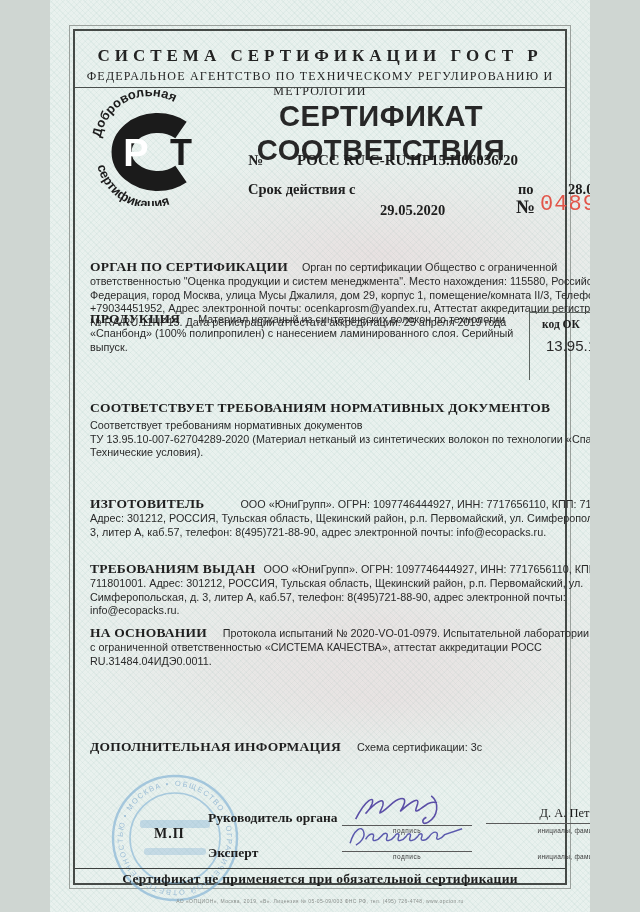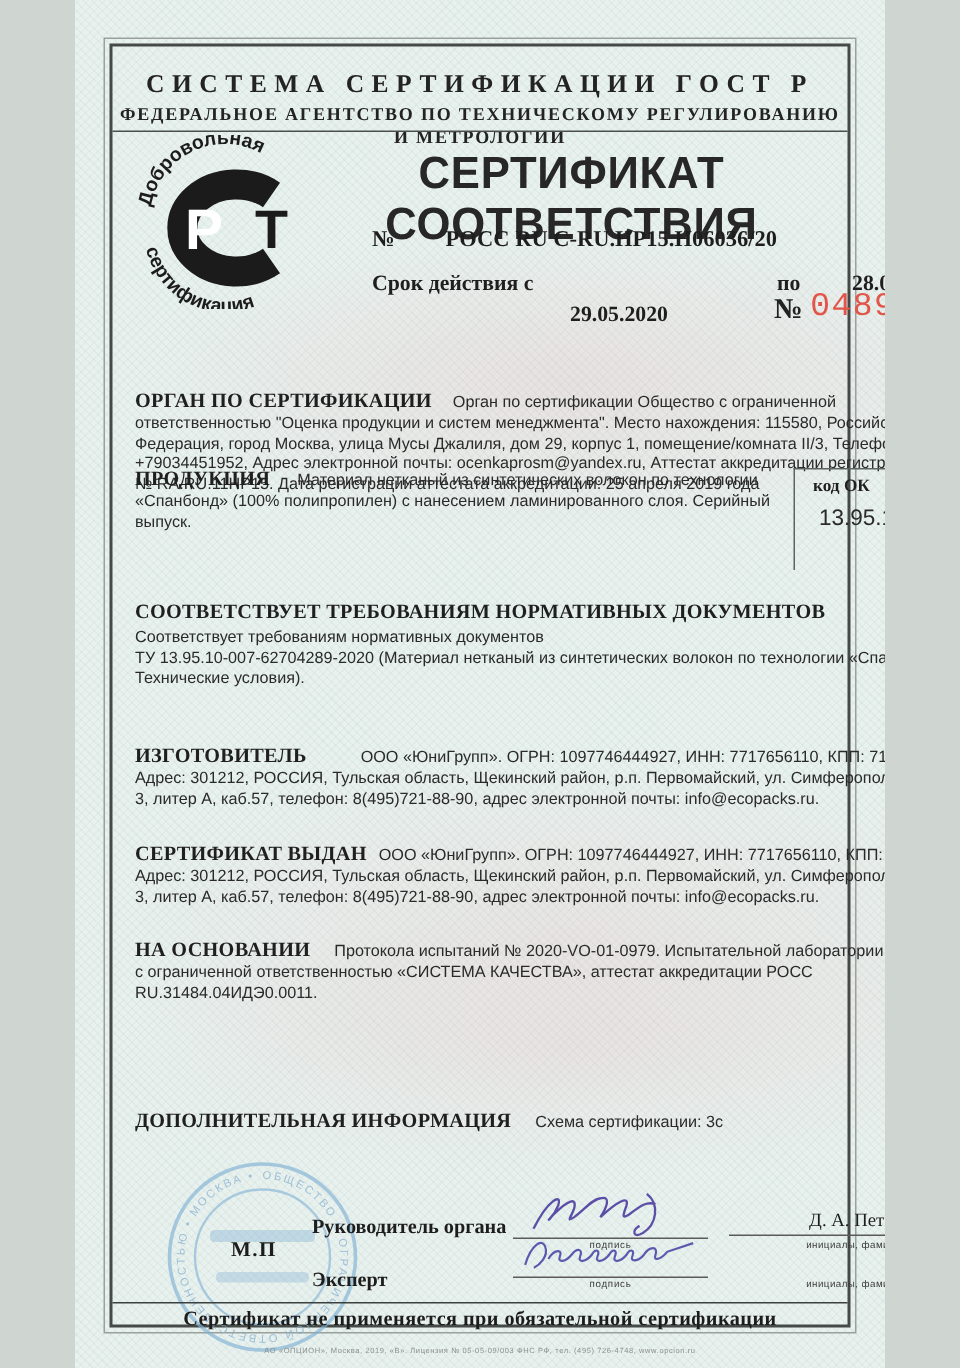--- a/index.html
+++ b/index.html
@@ -12,21 +12,21 @@
       radial-gradient(ellipse 470px 170px at 330px 620px, rgba(226,168,178,.17), transparent 70%),
       radial-gradient(ellipse 480px 130px at 330px 700px, rgba(226,168,178,.15), transparent 70%),
       repeating-linear-gradient(45deg, rgba(135,182,172,.10) 0 1px, transparent 1px 4px),
       repeating-linear-gradient(-45deg, rgba(135,182,172,.08) 0 1px, transparent 1px 4px);
   }
   .frame{position:absolute;left:19px;top:25px;right:19px;bottom:23px;border:1px solid #9aa09c;}
   .frame-inner{position:absolute;left:3px;top:3px;right:3px;bottom:3px;border:2px solid #454a47;}
   .hdr1{position:absolute;top:46px;left:30px;right:30px;text-align:center;
         font-family:"Liberation Serif",serif;font-weight:bold;font-size:17px;letter-spacing:5px;color:#232323;}
   .hdr2{position:absolute;top:69px;left:28px;right:28px;text-align:center;
-        font-family:"Liberation Serif",serif;font-weight:bold;font-size:12px;letter-spacing:1.2px;color:#232323;}
+        font-family:"Liberation Serif",serif;font-weight:normal;font-size:12px;letter-spacing:1.2px;color:#232323;}
   .hdr-rule{position:absolute;top:87px;left:25px;right:25px;border-top:1.5px solid #4a4f4d;}
   .emblem{position:absolute;left:34px;top:90px;width:132px;height:116px;}
   .title{position:absolute;left:150px;right:28px;top:99px;text-align:center;
          font-size:30px;font-weight:800;color:#272727;letter-spacing:.5px;transform:scaleX(.97);}
   .certno-row{position:absolute;top:152px;left:198px;font-family:"Liberation Serif",serif;
               font-weight:bold;font-size:15px;color:#1e1e1e;}
   .certno-row .no-sym{margin-right:34px;}
   .validity{position:absolute;top:181px;left:0;right:12px;height:20px;font-family:"Liberation Serif",serif;
             font-weight:bold;font-size:14.5px;color:#1e1e1e;}
   .validity .v-label{position:absolute;left:198px;}
@@ -136,21 +136,21 @@
     <span class="sec-head block-head">СООТВЕТСТВУЕТ ТРЕБОВАНИЯМ НОРМАТИВНЫХ ДОКУМЕНТОВ</span>
     <div>Соответствует требованиям нормативных документов</div>
     <div>ТУ 13.95.10-007-62704289-2020 (Материал нетканый из синтетических волокон по технологии «Спанбонд». Технические условия).</div>
   </div>
 
   <div class="sec sec-manufacturer">
     <span class="sec-head m-r20">ИЗГОТОВИТЕЛЬ</span><span>ООО «ЮниГрупп». ОГРН: 1097746444927, ИНН: 7717656110, КПП: 711801001. Адрес: 301212, РОССИЯ, Тульская область, Щекинский район, р.п. Первомайский, ул. Симферопольская, д. 3, литер А, каб.57, телефон: 8(495)721-88-90, адрес электронной почты: info@ecopacks.ru.</span>
   </div>
 
   <div class="sec sec-issued">
-    <span class="sec-head m-r8">СЕРТИФИКАТ ВЫДАН</span><span>ООО «ЮниГрупп». ОГРН: 1097746444927, ИНН: 7717656110, КПП: 711801001. Адрес: 301212, РОССИЯ, Тульская область, Щекинский район, р.п. Первомайский, ул. Симферопольская, д. 3, литер А, каб.57, телефон: 8(495)721-88-90, адрес электронной почты: info@ecopacks.ru.</span>
+    <span class="sec-head m-r8">ТРЕБОВАНИЯМ ВЫДАН</span><span>ООО «ЮниГрупп». ОГРН: 1097746444927, ИНН: 7717656110, КПП: 711801001. Адрес: 301212, РОССИЯ, Тульская область, Щекинский район, р.п. Первомайский, ул. Симферопольская, д. 3, литер А, каб.57, телефон: 8(495)721-88-90, адрес электронной почты: info@ecopacks.ru.</span>
   </div>
 
   <div class="sec sec-basis">
     <span class="sec-head m-r16">НА ОСНОВАНИИ</span><span>Протокола испытаний № 2020-VO-01-0979. Испытательной лаборатории Общества с ограниченной ответственностью «СИСТЕМА КАЧЕСТВА», аттестат аккредитации РОСС RU.31484.04ИДЭ0.0011.</span>
   </div>
 
   <div class="sec sec-additional">
     <span class="sec-head m-r16">ДОПОЛНИТЕЛЬНАЯ ИНФОРМАЦИЯ</span><span>Схема сертификации: 3с</span>
   </div>
 

